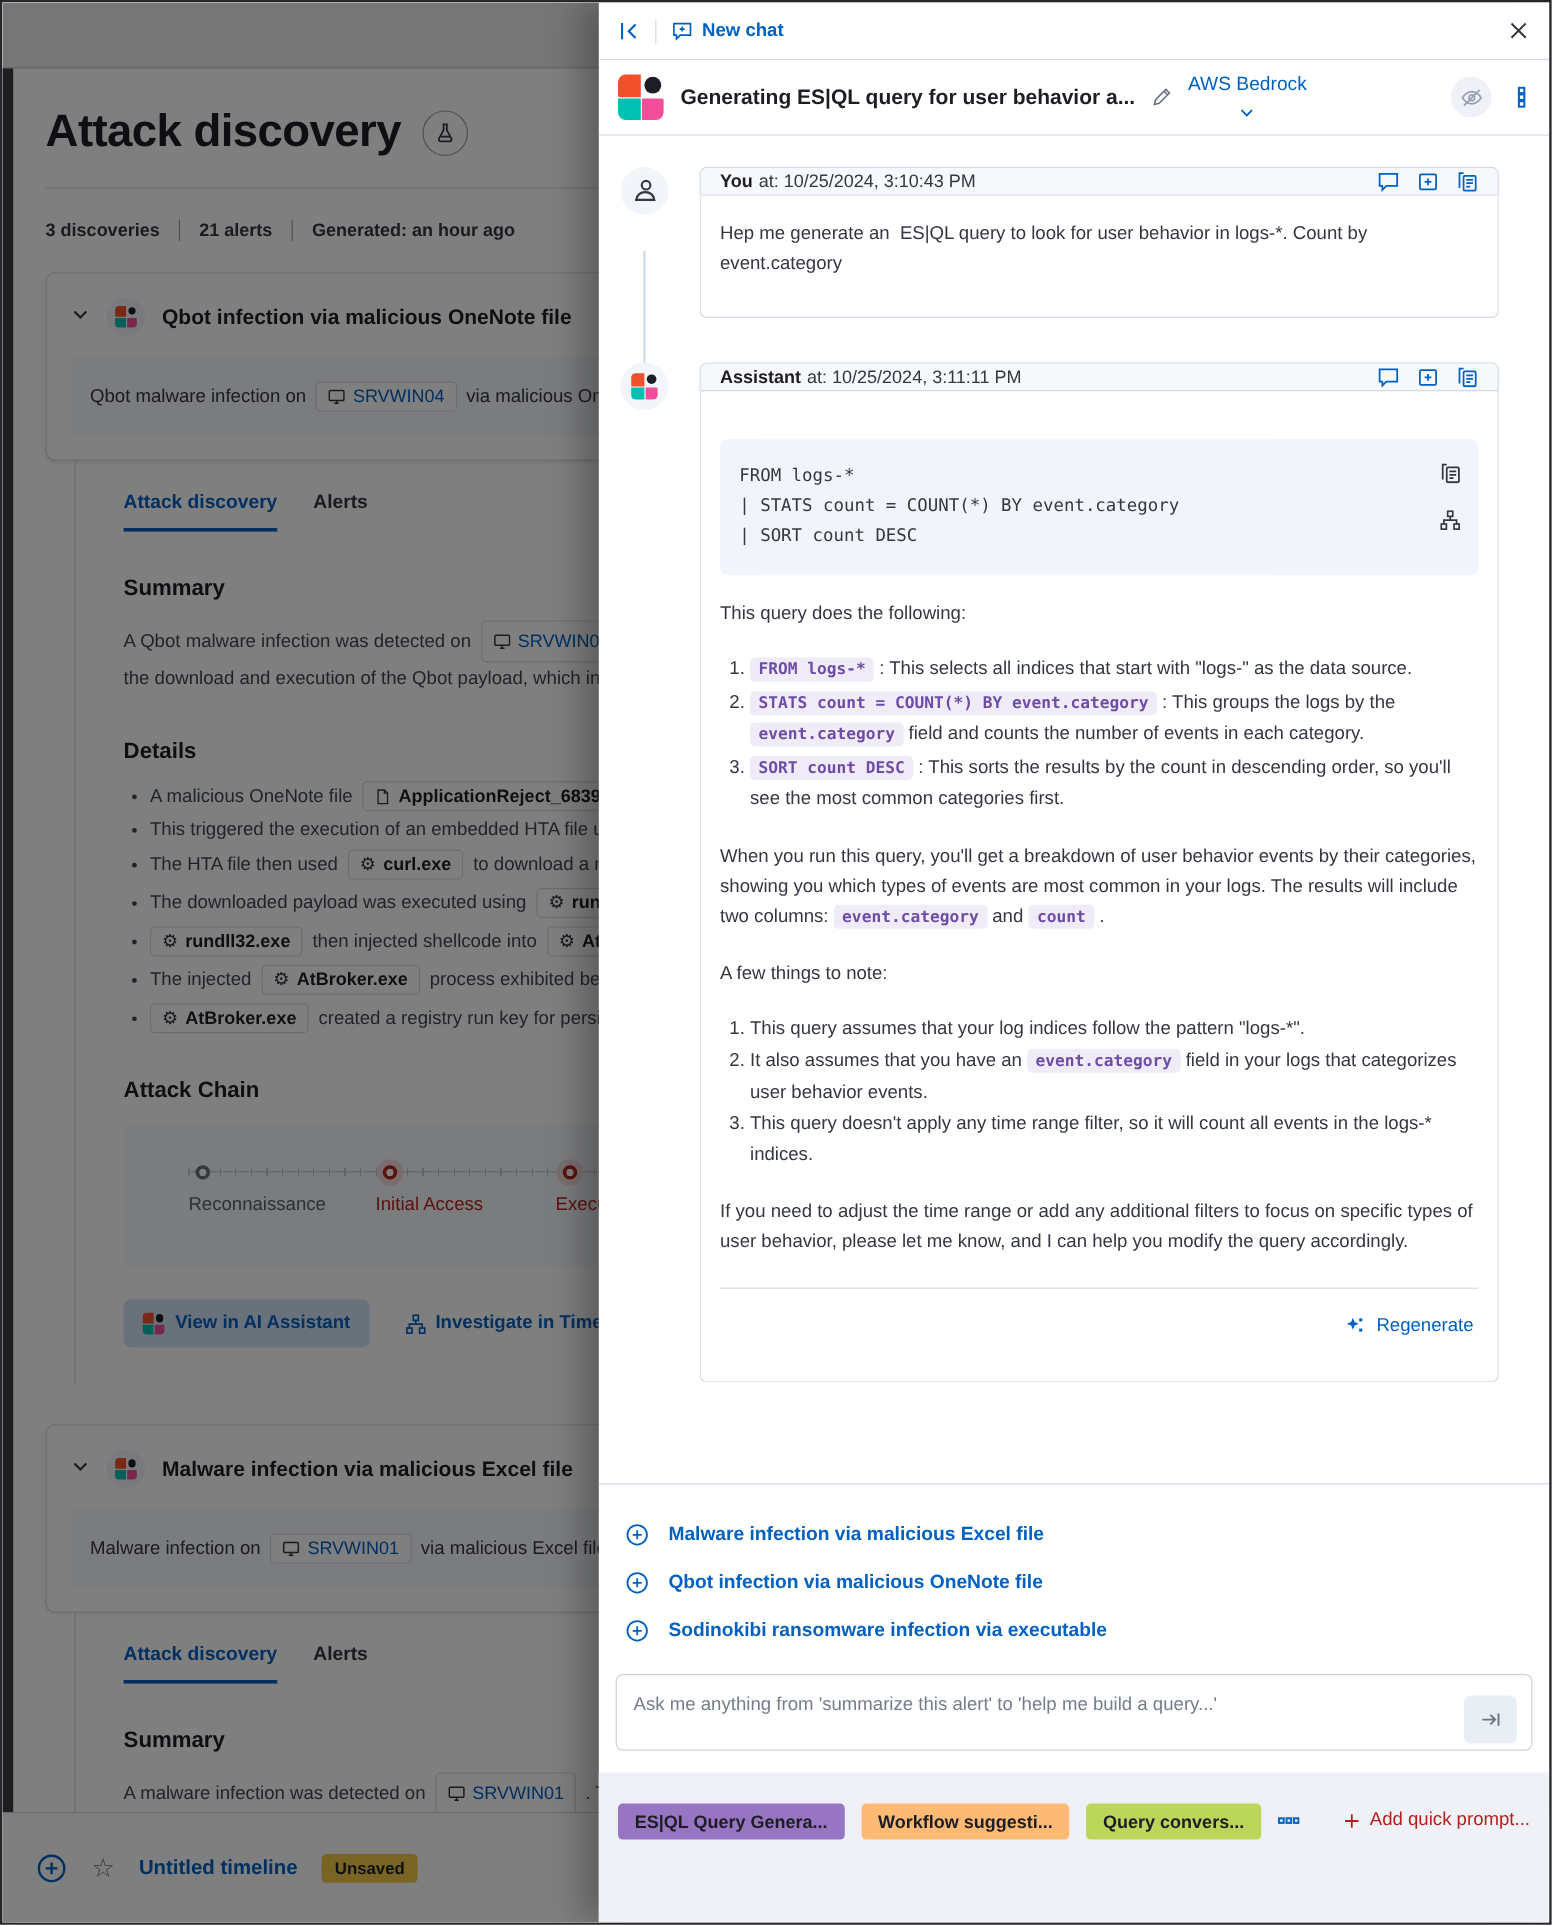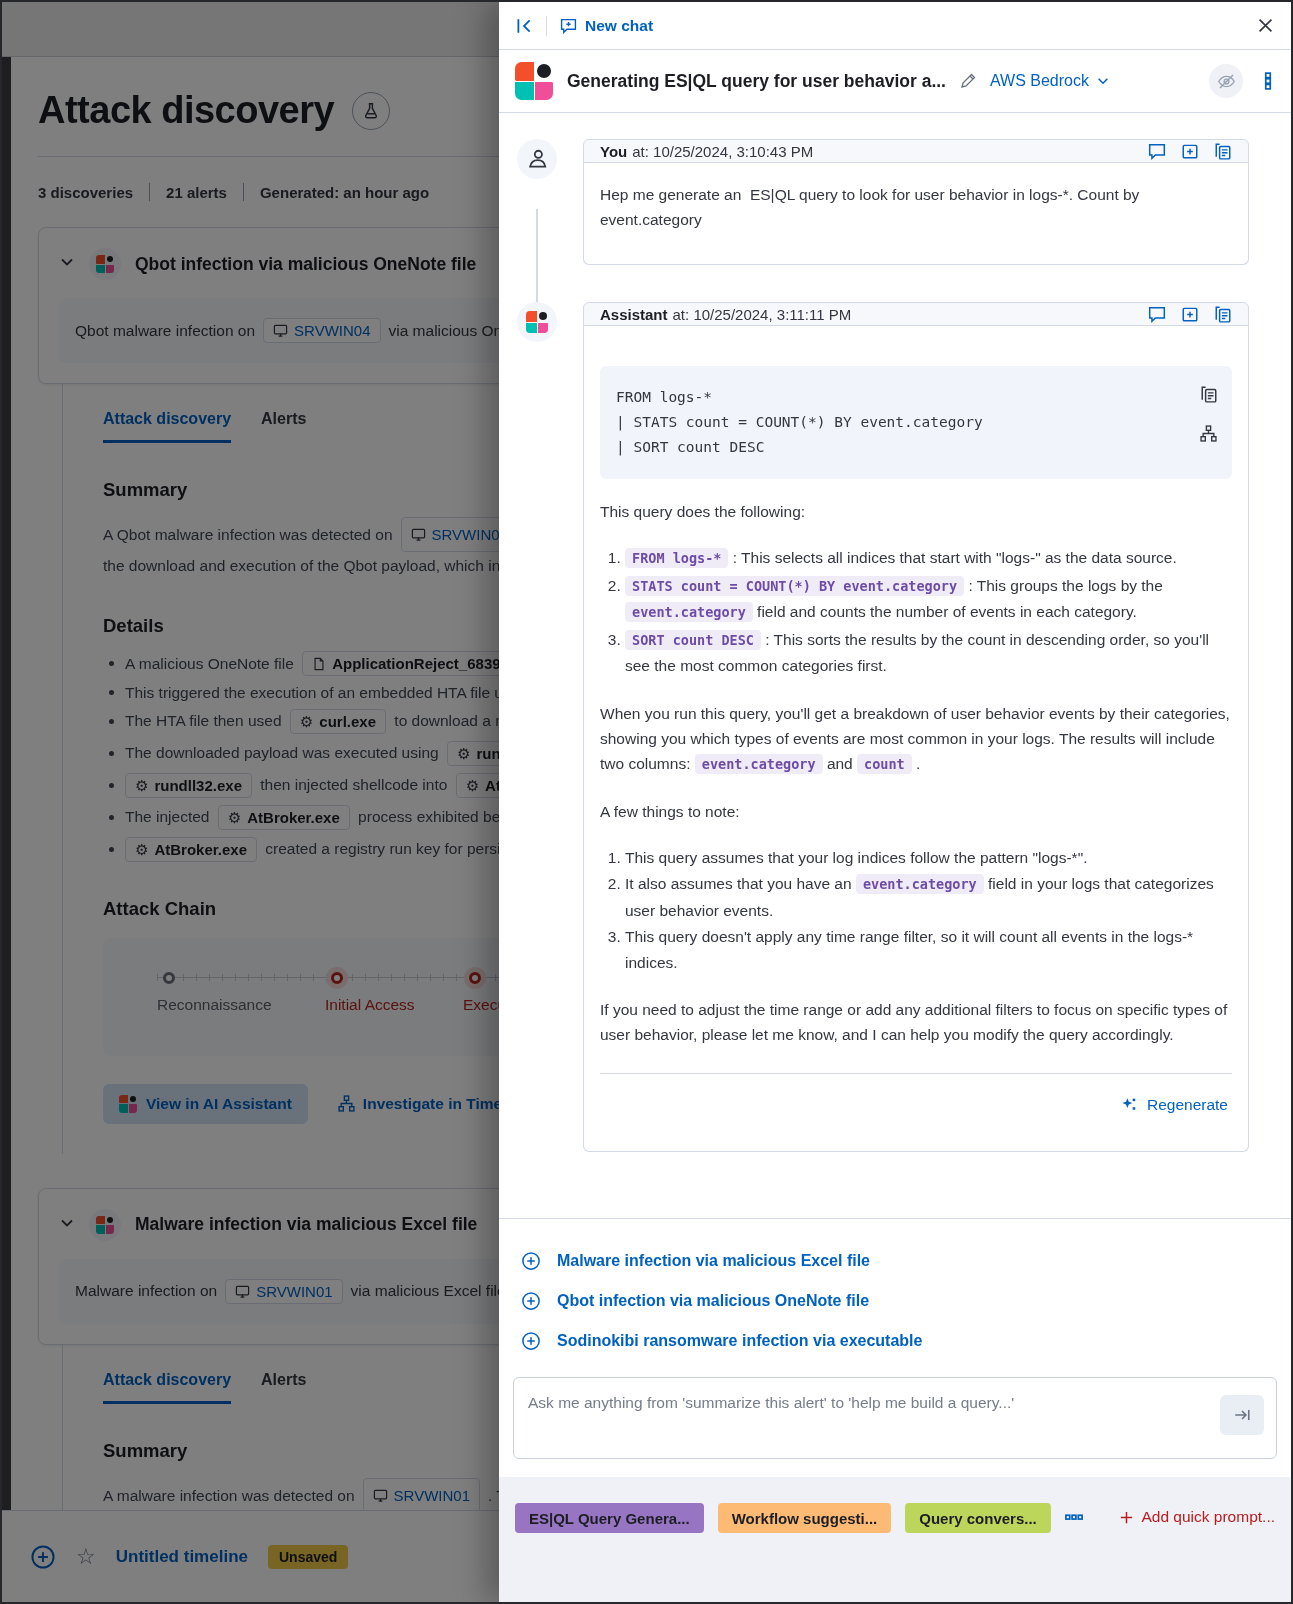--- a/index.html
+++ b/index.html
@@ -94,21 +94,21 @@
                 gap:13px; padding:0 16px; flex:none; }
   .vdiv { width:1px; height:20px; background:#d3dae6; }
   .newchat { display:inline-flex; align-items:center; gap:8px; color:#0061c2; font-size:15.5px;
              font-weight:700; cursor:pointer; }
   .fly-close { margin-left:auto; color:#343741; cursor:pointer; display:flex; }
 
   .fly-header { height:63px; border-bottom:1px solid #d3dae6; display:flex; align-items:center;
                 gap:14px; padding:0 16px; flex:none; }
   .fly-title { font-size:17.5px; font-weight:700; color:#1d1e24; white-space:nowrap; }
   .connector { display:inline-flex; align-items:center; gap:7px; color:#0061c2; font-size:16px;
-               font-weight:400; cursor:pointer; white-space:nowrap; }
+               font-weight:400; cursor:pointer; white-space:nowrap;flex-direction:column; }
   .eye-circle { width:34px; height:34px; border-radius:50%; background:#eff1f6; color:#98a2b3;
                 display:flex; align-items:center; justify-content:center; margin-left:auto; cursor:pointer; }
   .dots-btn { color:#0061c2; cursor:pointer; display:flex; margin-left:4px; }
 
   .chat { flex:1; overflow:hidden; position:relative; padding:26px 42px 0 18px; border-bottom:1px solid #d3dae6; }
   .chat-connector { position:absolute; left:37px; top:96px; height:112px; width:2px; background:#d3dae6; }
   .msg { display:flex; gap:26px; position:relative; }
   .msg + .msg { margin-top:37px; }
   .avatar { width:40px; height:40px; border-radius:50%; background:#f2f5fa; flex:none;
             display:flex; align-items:center; justify-content:center; position:relative; z-index:2; }
@@ -141,21 +141,21 @@
   .regen-hr { border:none; border-top:1px solid #d3dae6; margin-top:26px; }
   .regen-row { display:flex; justify-content:flex-end; padding:18px 4px 2px; }
   .regen { display:inline-flex; align-items:center; gap:9px; color:#0061c2; font-size:15.5px;
            font-weight:400; cursor:pointer; }
 
   .suggestions { padding:22px 16px 4px 22px; flex:none; }
   .sug-row { display:flex; align-items:center; gap:16px; height:40px; color:#0061c2; cursor:pointer; }
   .sug-label { font-size:16px; font-weight:700; }
 
   .prompt-wrap { padding:12px 14px 0; flex:none; }
-  .prompt-box { position:relative; border:1px solid #cbd2dc; border-radius:6px; height:82px; }
+  .prompt-box { position:relative; border:1px solid #cbd2dc; border-radius:6px; height:64px; }
   .prompt-box textarea { width:100%; height:100%; border:none; outline:none; resize:none;
        font-family:"Liberation Sans", sans-serif; font-size:15.5px; color:#343741; padding:16px 64px 0 14px;
        border-radius:6px; background:transparent; }
   .prompt-box textarea::placeholder { color:#757d8a; }
   .send-btn { position:absolute; right:12px; top:17px; width:44px; height:40px; background:#e9edf4;
               border:none; border-radius:6px; display:flex; align-items:center; justify-content:center;
               color:#6a7483; cursor:pointer; }
 
   .fly-footer { margin-top:18px; height:125px; background:#eff1f7; flex:none; display:flex;
                 align-items:flex-start; padding:26px 16px 0; gap:14px; }
@@ -306,21 +306,21 @@
         </ul>
 
         <div class="sec-h">Attack Chain</div>
         <div class="chain-panel">
           <div class="chain">
             <div class="chain-line"></div>
             <div class="stage" style="left:36px">
               <div class="dot"></div>
               <div class="stage-label">Reconnaissance</div>
             </div>
-            <div class="stage red" style="left:204px">
+            <div class="stage red" style="left:192px">
               <div class="dot"></div>
               <div class="stage-label">Initial Access</div>
             </div>
             <div class="stage red" style="left:342px">
               <div class="dot"></div>
               <div class="stage-label">Execution</div>
             </div>
             <div class="stage red" style="left:520px">
               <div class="dot"></div>
             </div>

